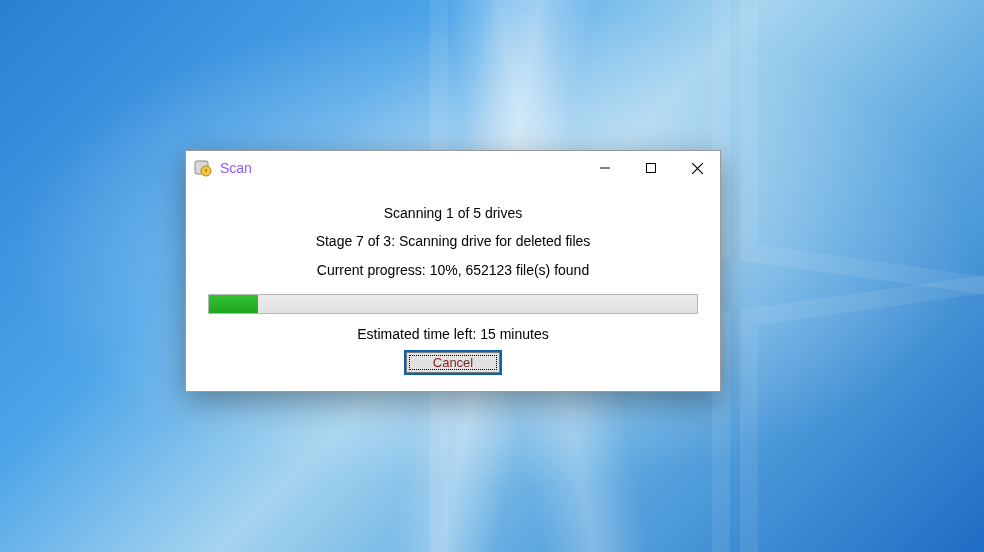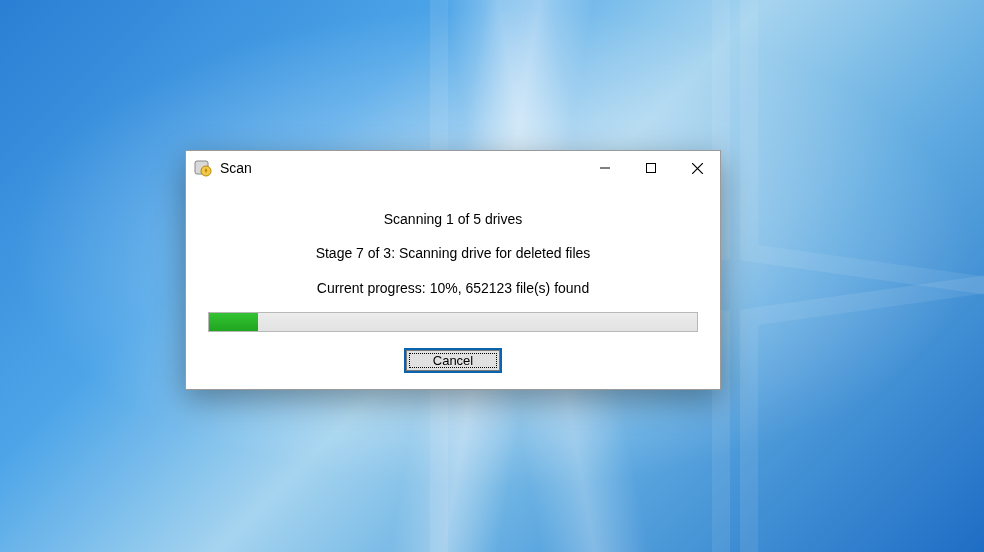--- a/index.html
+++ b/index.html
@@ -52,59 +52,59 @@
     }
     .titlebar .app-icon {
       width: 18px; height: 18px;
       margin-right: 8px;
       display: inline-flex;
       align-items: center;
       justify-content: center;
     }
     .titlebar .title {
       font-size: 14px;
-      color: #000000;
+      color: #8b5cf6;
       flex: 0 0 auto;
     }
     .titlebar .spacer { flex: 1 1 auto; }
     .win-btn {
       width: 46px; height: 34px;
       display: flex; align-items: center; justify-content: center;
       color: #000;
       background: transparent;
       border: none;
       font-family: inherit;
     }
     .win-btn svg { pointer-events: none; }
     .content {
       padding: 10px 22px 18px 22px;
       text-align: center;
       font-size: 14px;
       color: #000;
     }
-    .content .line { margin-top: 14px; line-height: 1.45; }
+    .content .line { margin-top: 8px; line-height: 1.45; }
     .progress-outer {
       margin: 14px 0 10px 0;
       height: 20px;
       border: 1px solid #b8b8b8;
       background: linear-gradient(#ececec, #e2e2e2);
       position: relative;
     }
     .progress-fill {
       position: absolute;
       left: 0; top: 0; bottom: 0;
       background: linear-gradient(#34c334, #1fa51f);
     }
     .eta { margin-top: 6px; }
     .cancel-btn {
       display: inline-block;
       margin-top: 8px;
       padding: 2px 26px;
       font-size: 13px;
-      color: #000000;
+      color: #7f1d1d;
       background: #e1e1e1;
       border: 1px solid #7a7a7a;
       outline: 1px dotted #000;
       outline-offset: -4px;
       box-shadow: 0 0 0 2px #0a64ad;
       font-family: inherit;
     }
   </style>
 </head>
 <body>
@@ -146,16 +146,17 @@
 
   <div class="content">
     <div class="line">Scanning 1 of 5 drives</div>
     <div class="line">Stage 7 of 3: Scanning drive for deleted files</div>
     <div class="line">Current progress: 10%, 652123 file(s) found</div>
 
     <div class="progress-outer">
       <div class="progress-fill" style="width: 10%;"></div>
     </div>
 
+    <div class="line eta">Estimated time left: 15 minutes</div>
 
     <button class="cancel-btn">Cancel</button>
   </div>
 </div>
 
 </body></html>

